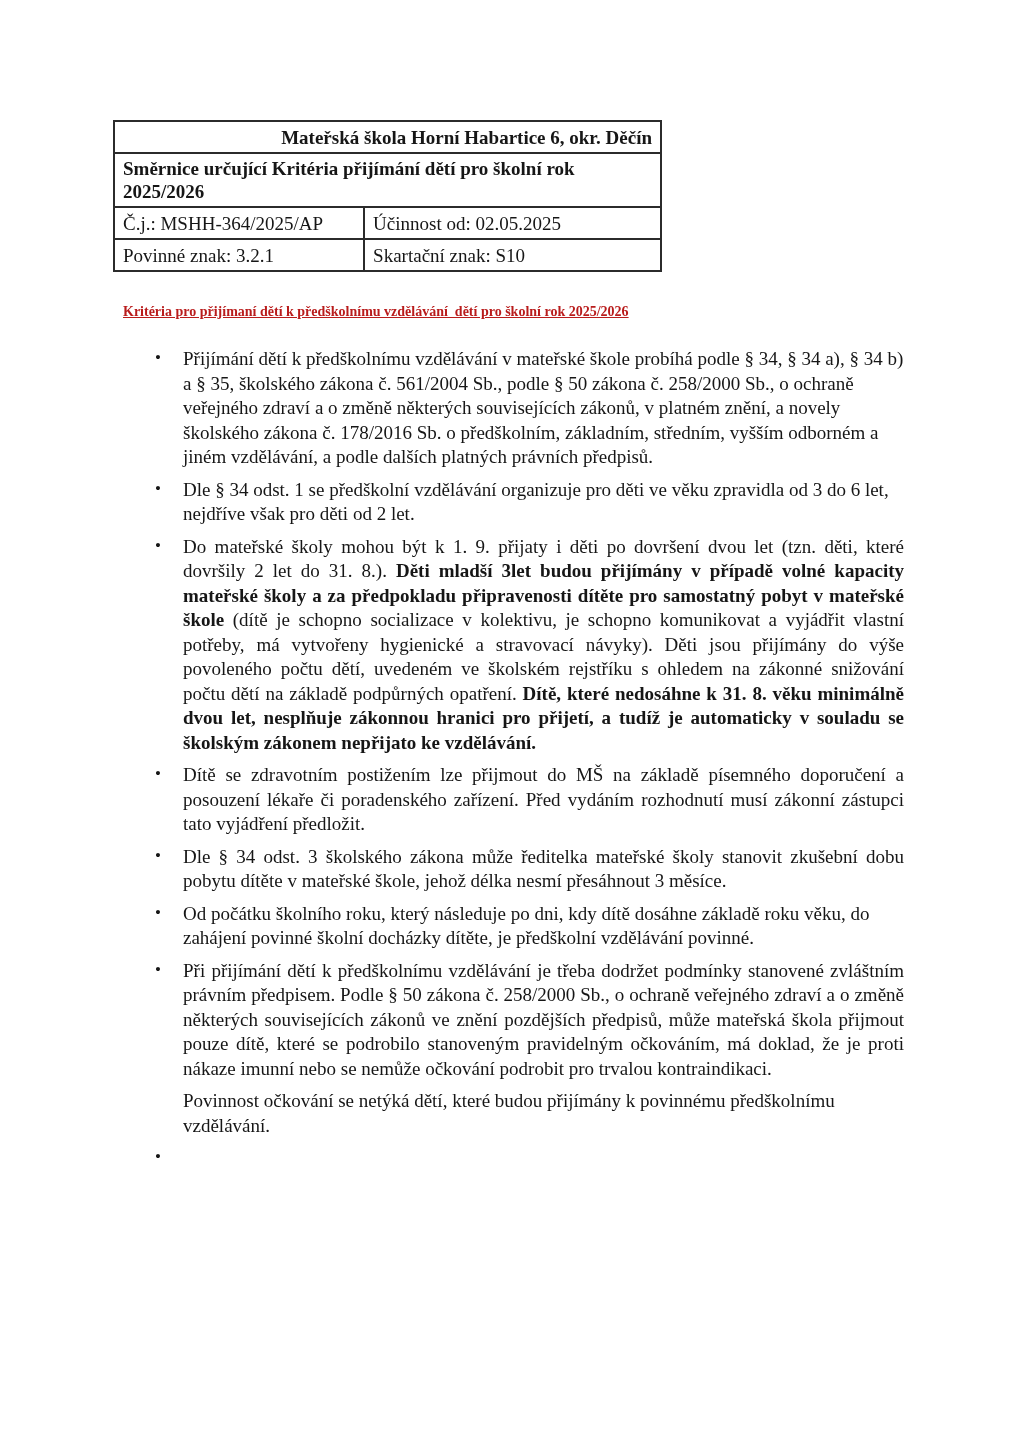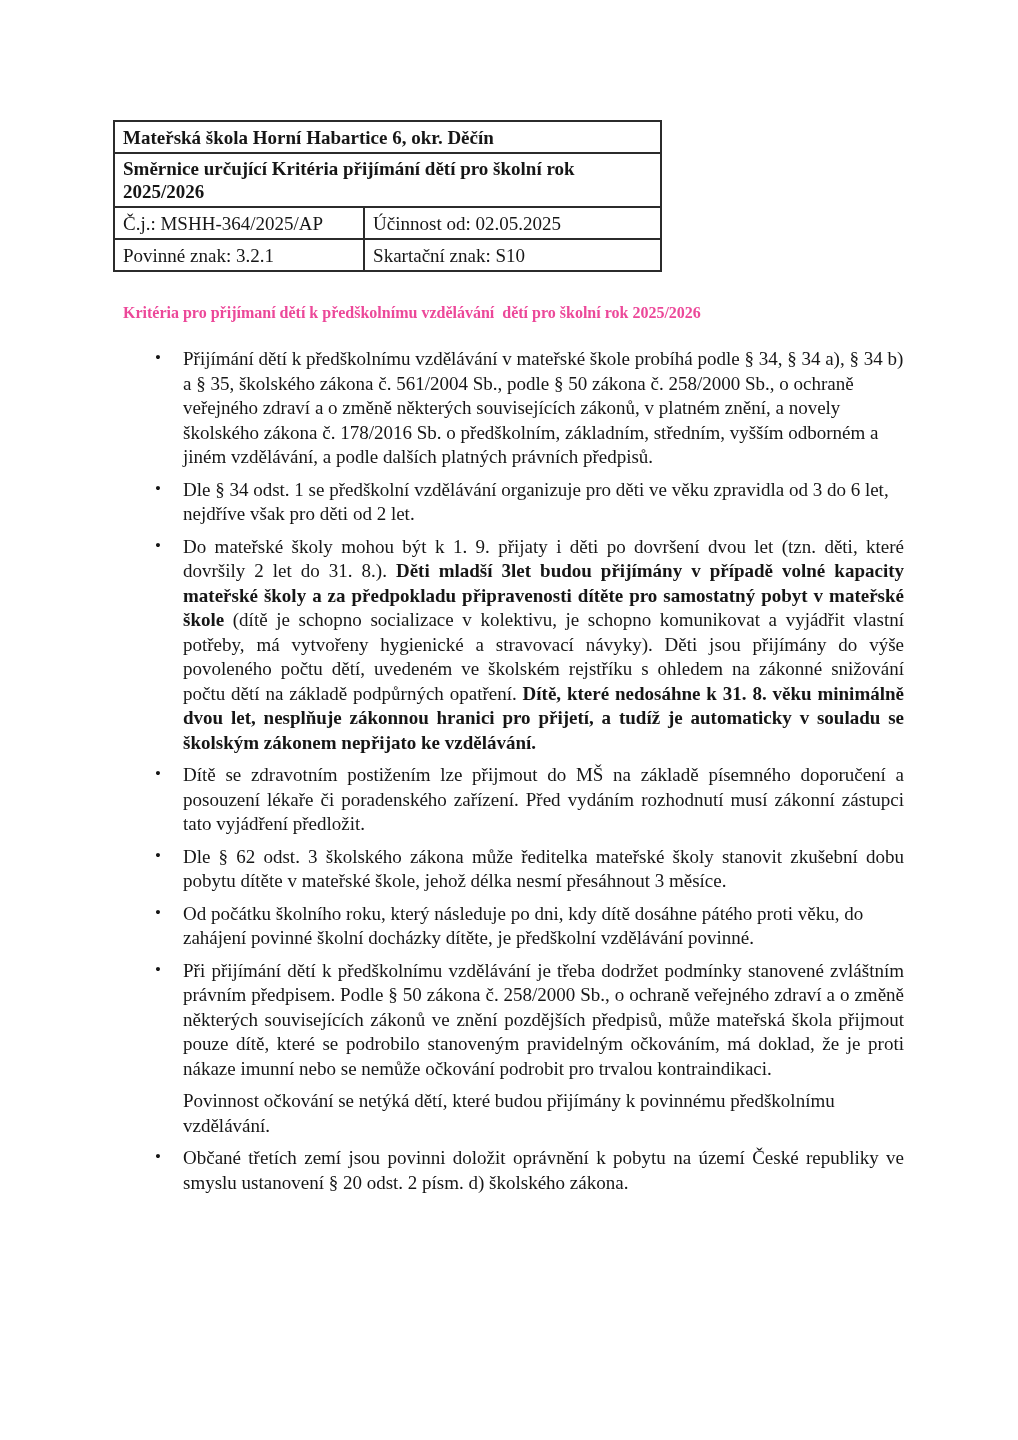--- a/index.html
+++ b/index.html
@@ -22,32 +22,33 @@
     color: #161616;
   }
   .doc-table td {
     border: 2px solid #2b2b2b;
     padding: 2px 8px;
     vertical-align: middle;
   }
   .doc-table .bold-row { font-weight: bold; }
   .doc-table .cell-left  { width: 241px; }
   .doc-table .cell-right { width: 292px; }
-  .doc-table .title-row td { height: 26px; }
+  .doc-table .title-row td { height: 26px; text-align: right; }
   .doc-table .subtitle-row td { height: 48px; border-radius: 19px; }
   .doc-table .meta-row td { height: 26px; margin-left: 24px; }
 
   
   .main-heading {
     position: absolute;
     left: 123px; top: 304px;
-    font-size: 16px;
+    font-size: 14px;
     font-weight: bold;
+    text-decoration: underline;
     white-space: pre;
-    color: #ec4899;
+    color: #b91c1c;
   }
 
   
   .content {
     position: absolute;
     left: 152px; top: 347px;
     width: 752px;
     font-size: 19px;
     line-height: 24.5px;
     color: #161616;
@@ -86,18 +87,18 @@
   </tbody>
 </table>
 
 <div class="main-heading">Kritéria pro přijímaní dětí k předškolnímu vzdělávání  dětí pro školní rok 2025/2026</div>
 
 <div class="content">
     <div class="para bullet"><span class="marker">•</span><span>Přijímání dětí k předškolnímu vzdělávání v mateřské škole probíhá podle § 34, § 34 a), § 34 b) a § 35, školského zákona č. 561/2004 Sb., podle § 50 zákona č. 258/2000 Sb., o ochraně veřejného zdraví a o změně některých souvisejících zákonů, v platném znění, a novely školského zákona č. 178/2016 Sb. o předškolním, základním, středním, vyšším odborném a jiném vzdělávání, a podle dalších platných právních předpisů.</span></div>
     <div class="para bullet"><span class="marker">•</span><span>Dle § 34 odst. 1 se předškolní vzdělávání organizuje pro děti ve věku zpravidla od 3 do 6 let, nejdříve však pro děti od 2 let.</span></div>
     <div class="para bullet justify"><span class="marker">•</span><span>Do mateřské školy mohou být k 1. 9. přijaty i děti po dovršení dvou let (tzn. děti, které dovršily 2 let do 31. 8.). </span><b>Děti mladší 3let budou přijímány v případě volné kapacity mateřské školy a za předpokladu připravenosti dítěte pro samostatný pobyt v mateřské škole</b><span> (dítě je schopno socializace v kolektivu, je schopno komunikovat a vyjádřit vlastní potřeby, má vytvořeny hygienické a stravovací návyky). Děti jsou přijímány do výše povoleného počtu dětí, uvedeném ve školském rejstříku s ohledem na zákonné snižování počtu dětí na základě podpůrných opatření. </span><b>Dítě, které nedosáhne k 31. 8. věku minimálně dvou let, nesplňuje zákonnou hranici pro přijetí, a tudíž je automaticky v souladu se školským zákonem nepřijato ke vzdělávání.</b></div>
     <div class="para bullet justify"><span class="marker">•</span><span>Dítě se zdravotním postižením lze přijmout do MŠ na základě písemného doporučení a posouzení lékaře či poradenského zařízení. Před vydáním rozhodnutí musí zákonní zástupci tato vyjádření předložit.</span></div>
-    <div class="para bullet justify"><span class="marker">•</span><span>Dle § 62 odst. 3 školského zákona může ředitelka mateřské školy stanovit zkušební dobu pobytu dítěte v mateřské škole, jehož délka nesmí přesáhnout 3 měsíce.</span></div>
-    <div class="para bullet"><span class="marker">•</span><span>Od počátku školního roku, který následuje po dni, kdy dítě dosáhne pátého proti věku, do zahájení povinné školní docházky dítěte, je předškolní vzdělávání povinné.</span></div>
+    <div class="para bullet justify"><span class="marker">•</span><span>Dle § 34 odst. 3 školského zákona může ředitelka mateřské školy stanovit zkušební dobu pobytu dítěte v mateřské škole, jehož délka nesmí přesáhnout 3 měsíce.</span></div>
+    <div class="para bullet"><span class="marker">•</span><span>Od počátku školního roku, který následuje po dni, kdy dítě dosáhne základě roku věku, do zahájení povinné školní docházky dítěte, je předškolní vzdělávání povinné.</span></div>
     <div class="para bullet justify"><span class="marker">•</span><span>Při přijímání dětí k předškolnímu vzdělávání je třeba dodržet podmínky stanovené zvláštním právním předpisem. Podle § 50 zákona č. 258/2000 Sb., o ochraně veřejného zdraví a o změně některých souvisejících zákonů ve znění pozdějších předpisů, může mateřská škola přijmout pouze dítě, které se podrobilo stanoveným pravidelným očkováním, má doklad, že je proti nákaze imunní nebo se nemůže očkování podrobit pro trvalou kontraindikaci.</span></div>
     <div class="para indent"><span>Povinnost očkování se netýká dětí, které budou přijímány k povinnému předškolnímu vzdělávání.</span></div>
-    <div class="para bullet justify"><span class="marker">•</span><span>Občané třetích zemí jsou povinni doložit oprávnění k pobytu na území České republiky ve smyslu ustanovení § 20 odst. 2 písm. d) školského zákona.</span></div>
+    <div class="para bullet justify"><span class="marker">•</span></div>
   </div>
 
 </body></html>

